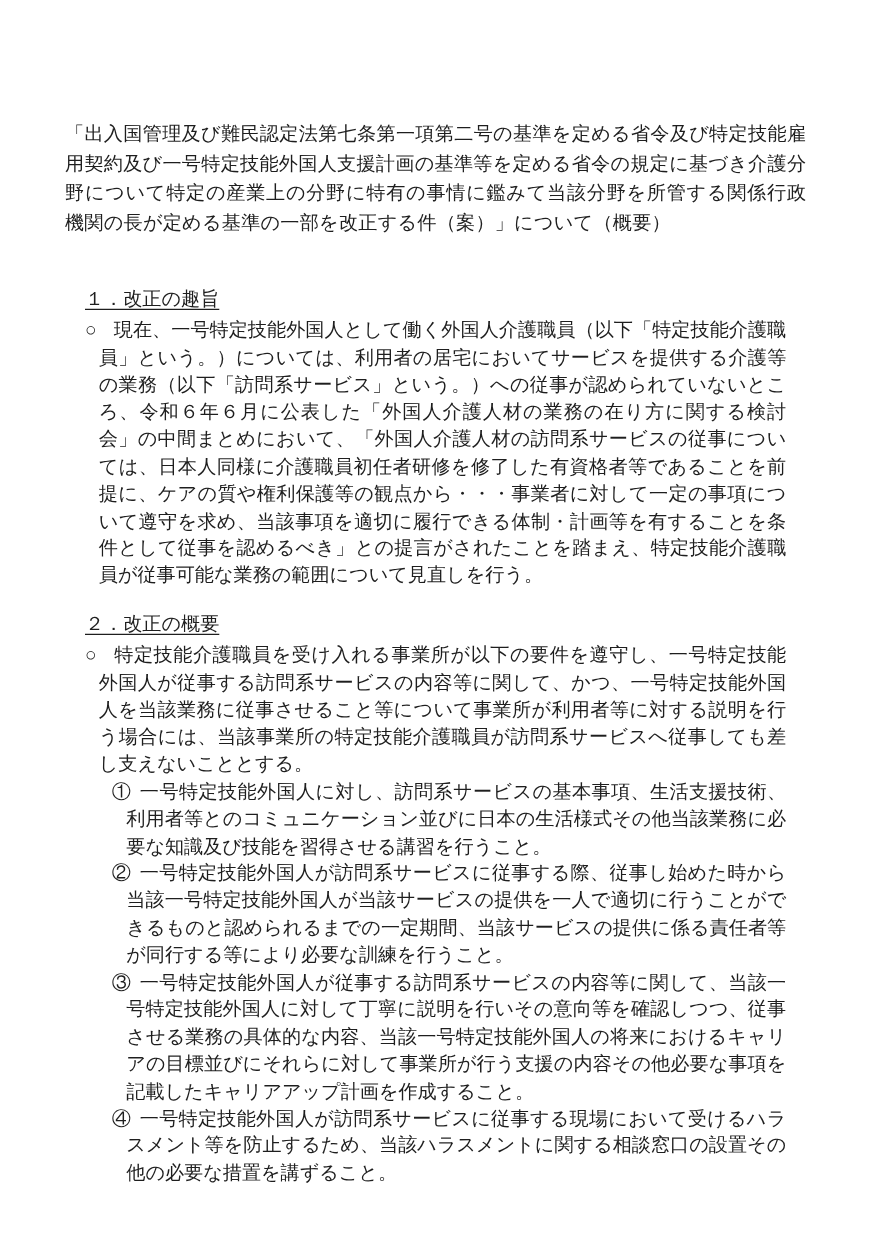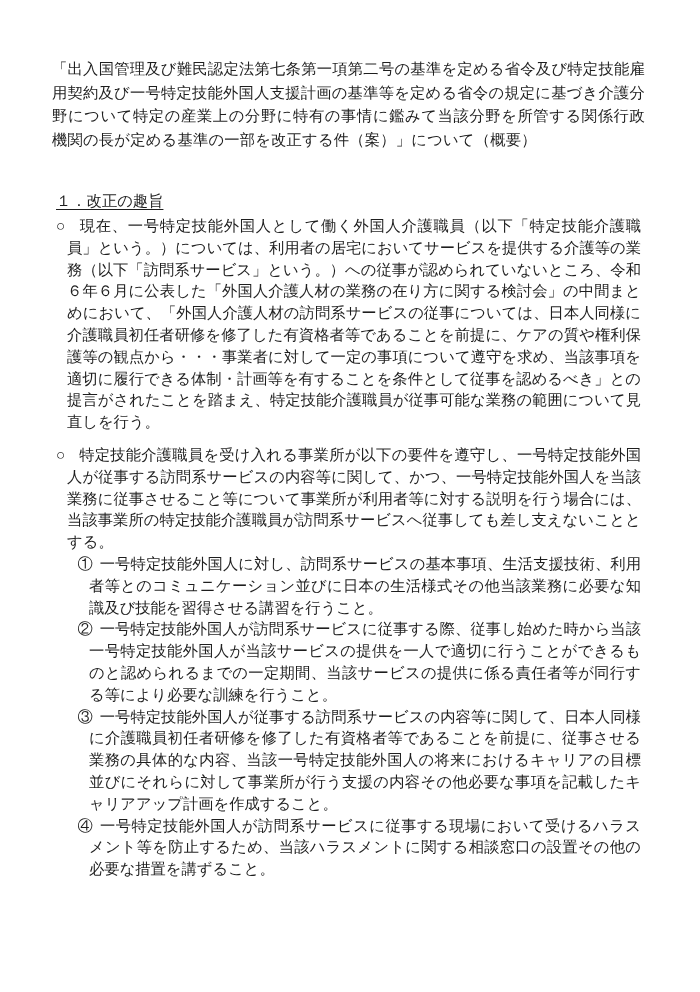--- a/index.html
+++ b/index.html
@@ -11,31 +11,31 @@
     width: 700px;
     height: 992px;
     overflow: hidden;
     font-family: "Liberation Serif", "DejaVu Serif", serif;
     color: #1e1e1e;
   }
   .page {
     box-sizing: border-box;
     width: 700px;
     height: 992px;
-    padding: 57px 55px 30px 52px;
+    padding: 96px 55px 30px 52px;
     background: #ffffff;
   }
   .doc-title {
     margin: 0 0 38px 0;
     font-size: 15.3px;
     line-height: 23.5px;
     text-align: justify;
     letter-spacing: 0.2px;
   }
-  .section { margin: 4px; }
+  .section { margin: 16px; }
   .section-heading {
     margin: 0 0 2px 0;
     font-size: 15.3px;
     line-height: 24px;
     font-weight: normal;
   }
   .section-heading .hd-text {
     text-decoration: underline;
     text-underline-offset: 3px;
   }
@@ -80,34 +80,37 @@
   <div class="section sec1">
     <h2 class="section-heading">
       <span class="hd-text">１．改正の趣旨</span>
     </h2>
     <p class="o-para">
       <span class="marker">○</span><span>現在、一号特定技能外国人として働く外国人介護職員（以下「特定技能介護職員」という。）については、利用者の居宅においてサービスを提供する介護等の業務（以下「訪問系サービス」という。）への従事が認められていないところ、令和６年６月に公表した「外国人介護人材の業務の在り方に関する検討会」の中間まとめにおいて、「外国人介護人材の訪問系サービスの従事については、日本人同様に介護職員初任者研修を修了した有資格者等であることを前提に、ケアの質や権利保護等の観点から・・・事業者に対して一定の事項について遵守を求め、当該事項を適切に履行できる体制・計画等を有することを条件として従事を認めるべき」との提言がされたことを踏まえ、特定技能介護職員が従事可能な業務の範囲について見直しを行う。</span>
     </p>
   </div>
 
   <div class="section sec2">
+    <h2 class="section-heading">
+      <span class="hd-text">２．改正の概要</span>
+    </h2>
     <p class="o-para">
       <span class="marker">○</span><span>特定技能介護職員を受け入れる事業所が以下の要件を遵守し、一号特定技能外国人が従事する訪問系サービスの内容等に関して、かつ、一号特定技能外国人を当該業務に従事させること等について事業所が利用者等に対する説明を行う場合には、当該事業所の特定技能介護職員が訪問系サービスへ従事しても差し支えないこととする。</span>
     </p>
 
     <p class="item">
       <span class="marker">①</span><span>一号特定技能外国人に対し、訪問系サービスの基本事項、生活支援技術、利用者等とのコミュニケーション並びに日本の生活様式その他当該業務に必要な知識及び技能を習得させる講習を行うこと。</span>
     </p>
 
     <p class="item">
       <span class="marker">②</span><span>一号特定技能外国人が訪問系サービスに従事する際、従事し始めた時から当該一号特定技能外国人が当該サービスの提供を一人で適切に行うことができるものと認められるまでの一定期間、当該サービスの提供に係る責任者等が同行する等により必要な訓練を行うこと。</span>
     </p>
 
     <p class="item">
-      <span class="marker">③</span><span>一号特定技能外国人が従事する訪問系サービスの内容等に関して、日本人同様に介護職員初任者研修を修了した有資格者等であることを前提に、従事させる業務の具体的な内容、当該一号特定技能外国人の将来におけるキャリアの目標並びにそれらに対して事業所が行う支援の内容その他必要な事項を記載したキャリアアップ計画を作成すること。</span>
+      <span class="marker">③</span><span>一号特定技能外国人が従事する訪問系サービスの内容等に関して、当該一号特定技能外国人に対して丁寧に説明を行いその意向等を確認しつつ、従事させる業務の具体的な内容、当該一号特定技能外国人の将来におけるキャリアの目標並びにそれらに対して事業所が行う支援の内容その他必要な事項を記載したキャリアアップ計画を作成すること。</span>
     </p>
 
     <p class="item">
       <span class="marker">④</span><span>一号特定技能外国人が訪問系サービスに従事する現場において受けるハラスメント等を防止するため、当該ハラスメントに関する相談窓口の設置その他の必要な措置を講ずること。</span>
     </p>
 
   </div>
 
 </div>
 

